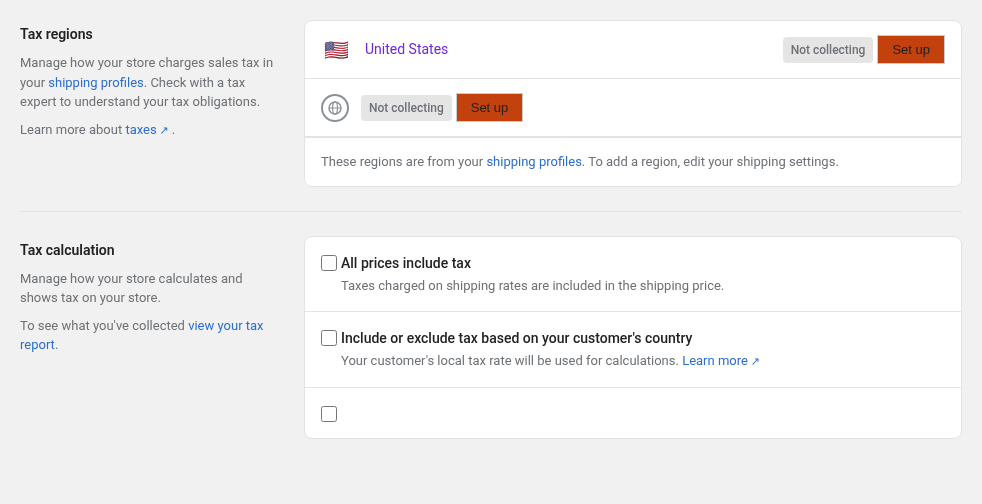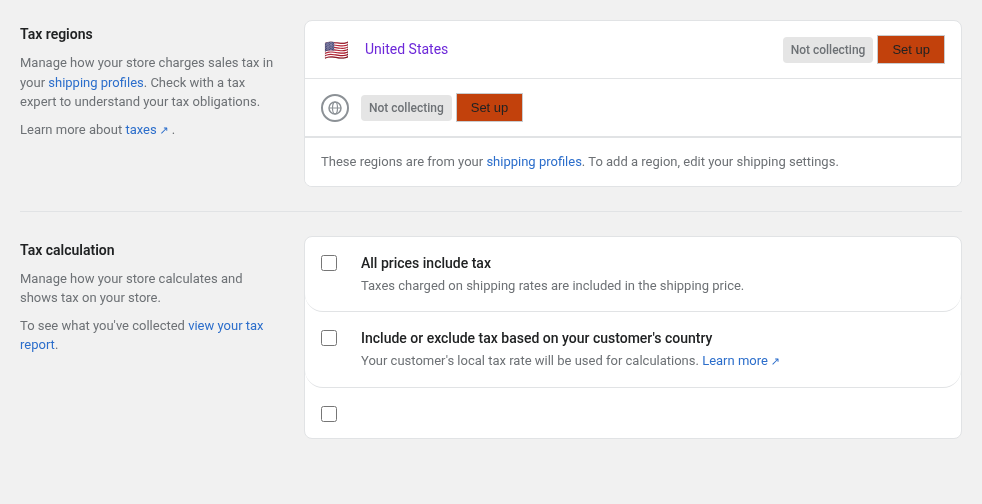--- a/index.html
+++ b/index.html
@@ -120,22 +120,21 @@
     .divider {
       border: none;
       border-top: 1px solid #e1e3e5;
       margin: 4px 0 24px 0;
     }
     .checkbox-row {
       display: flex;
       align-items: flex-start;
       padding: 16px;
       border-bottom: 1px solid #e1e3e5;
-      gap: 24px;
-      border-radius: 18px;
+      gap: 4px;
     }
     .checkbox-row:last-child {
       border-bottom: none;
     }
     .checkbox-row input[type="checkbox"] {
       margin-top: 2px;
       width: 16px;
       height: 16px;
       flex-shrink: 0;
       cursor: pointer;

